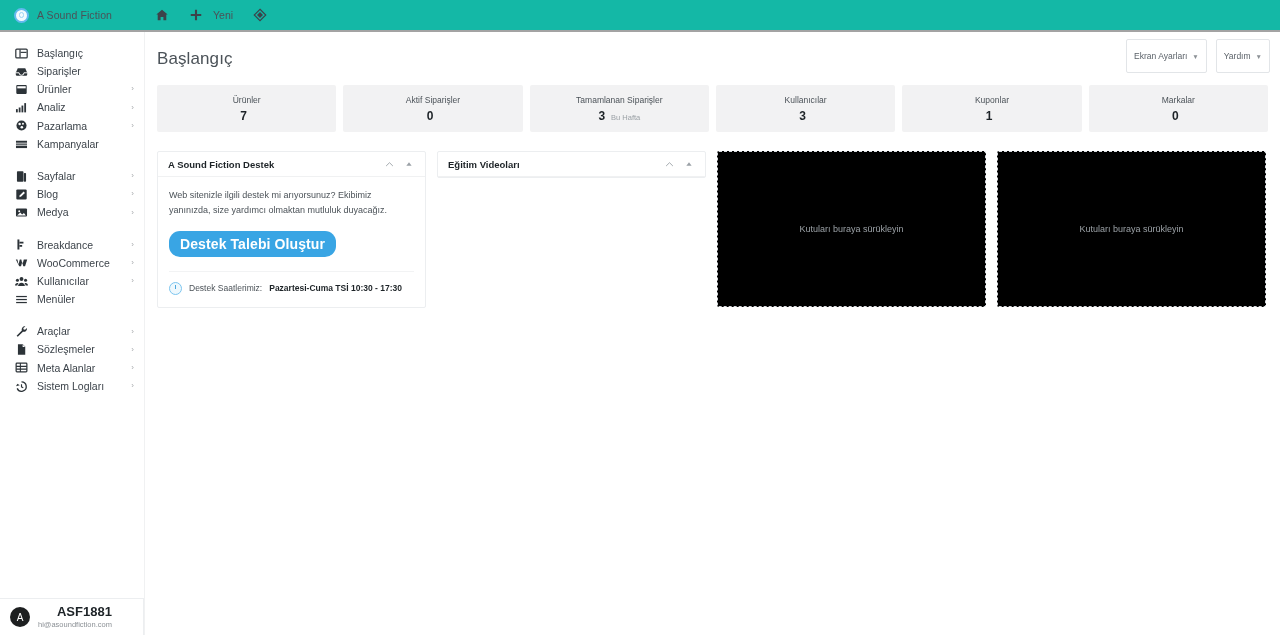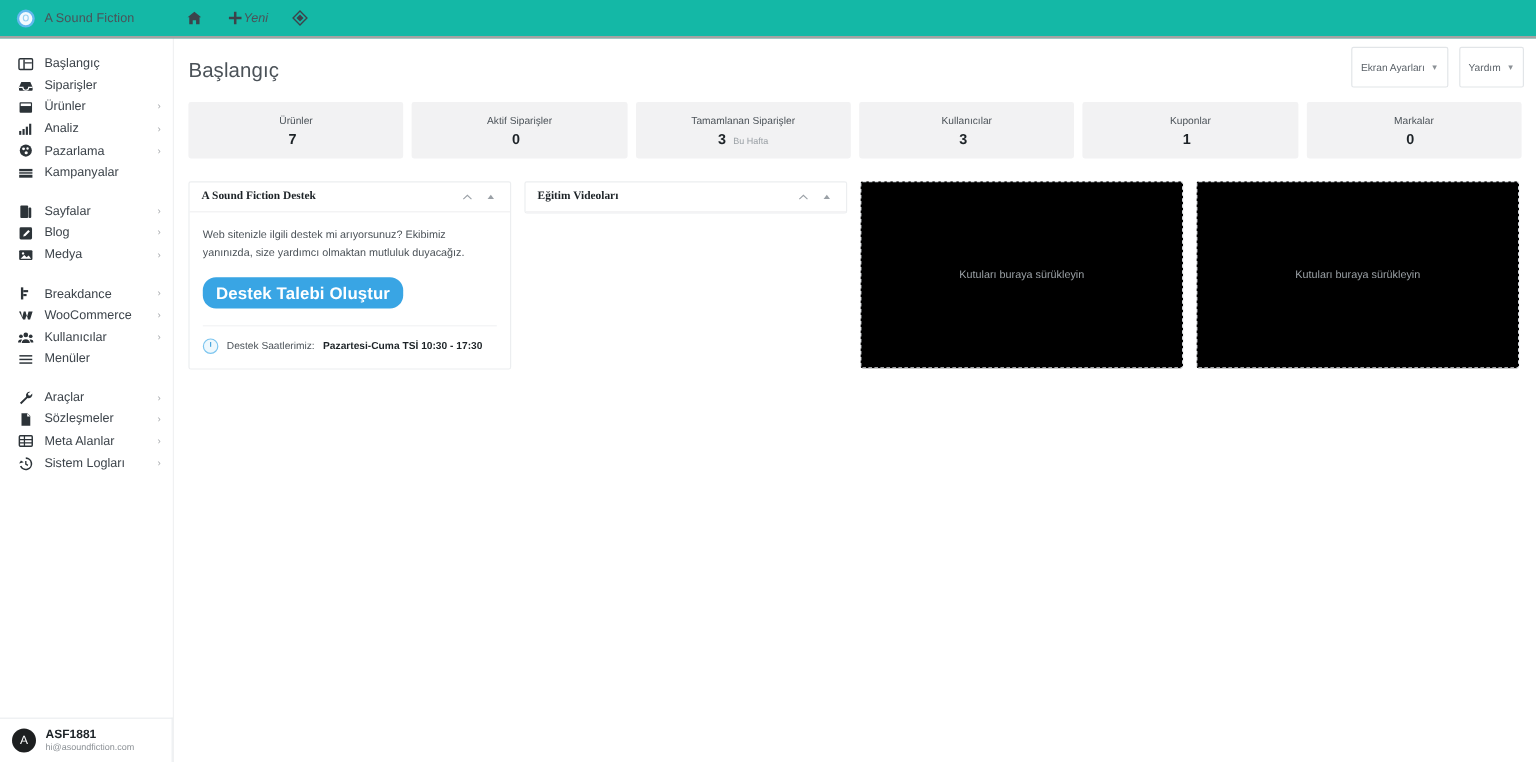--- a/index.html
+++ b/index.html
@@ -34,24 +34,23 @@
     border: 2.2px solid #63b9ee;
     position: relative; flex: none;
     background: #f3fafe;
   }
   .logo-ring::after {
     content: ""; position: absolute; inset: 2.6px;
     border-radius: 50%; border: 1.4px solid #9bd3f4;
   }
   .ab-items { display: flex; align-items: center; gap: 0; }
   .ab-item {
-    display: flex; align-items: center; gap: 0;
+    display: flex; align-items: center; gap: 10px;
     padding: 0 10px; height: 17px; font-size: 10.5px; color: #4b5258;
     cursor: pointer;
-    font-style: italic;
   }
   .ab-ic { width: 14px; height: 14px; display: block; }
 
   
   #sidebar {
     position: absolute; top: 32px; left: 0;
     width: 145px; height: 603px;
     background: #ffffff;
     border-right: 1px solid #f0f1f2;
     padding-top: 12px;
@@ -84,21 +83,21 @@
     display: flex; align-items: center; gap: 8px;
     padding: 0 10px; z-index: 25;
   }
   .uc-avatar {
     width: 20px; height: 20px; border-radius: 50%;
     background: #1d1f20; color: #fff;
     font-size: 10px; display: flex; align-items: center; justify-content: center;
     flex: none;
   }
   .uc-text { display: flex; flex-direction: column; gap: 1px; overflow: hidden; }
-  .uc-name { font-size: 10px; color: #1d2327; font-weight: bold; line-height: 1.1; }
+  .uc-name { font-size: 13px; color: #1d2327; font-weight: bold; line-height: 1.1; text-align: right; }
   .uc-mail { font-size: 7.5px; color: #8c9196; line-height: 1.1; }
 
   
   #content {
     position: absolute; top: 32px; left: 145px;
     width: 1135px; height: 603px;
     background: #fff;
     overflow: hidden;
   }
   .screen-meta {
@@ -148,21 +147,21 @@
   .widget {
     background: #fff;
     border: 1px solid #eceef0;
     border-radius: 2px;
   }
   .widget-head {
     height: 25px; display: flex; align-items: center;
     padding: 0 6px 0 10px;
     border-bottom: 1px solid #f0f1f2;
   }
-  .widget-title { flex: 1; font-size: 9.5px; font-weight: bold; color: #1d2327; font-family: Liberation Serif, serif; }
+  .widget-title { flex: 1; font-size: 9.5px; font-weight: bold; color: #1d2327; }
   .w-ic-btn {
     width: 20px; height: 20px; display: flex; align-items: center; justify-content: center;
     cursor: pointer; color: #9aa0a6;
   }
   .widget-body { padding: 11px 11px 12px 11px; }
   .w-text {
     font-size: 9px; line-height: 1.65; color: #4b5258;
   }
   .pill-btn {
     display: inline-block; margin-top: 13px;

